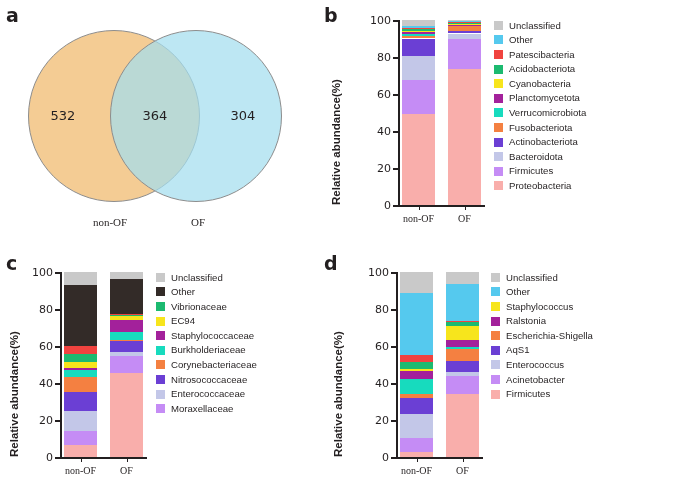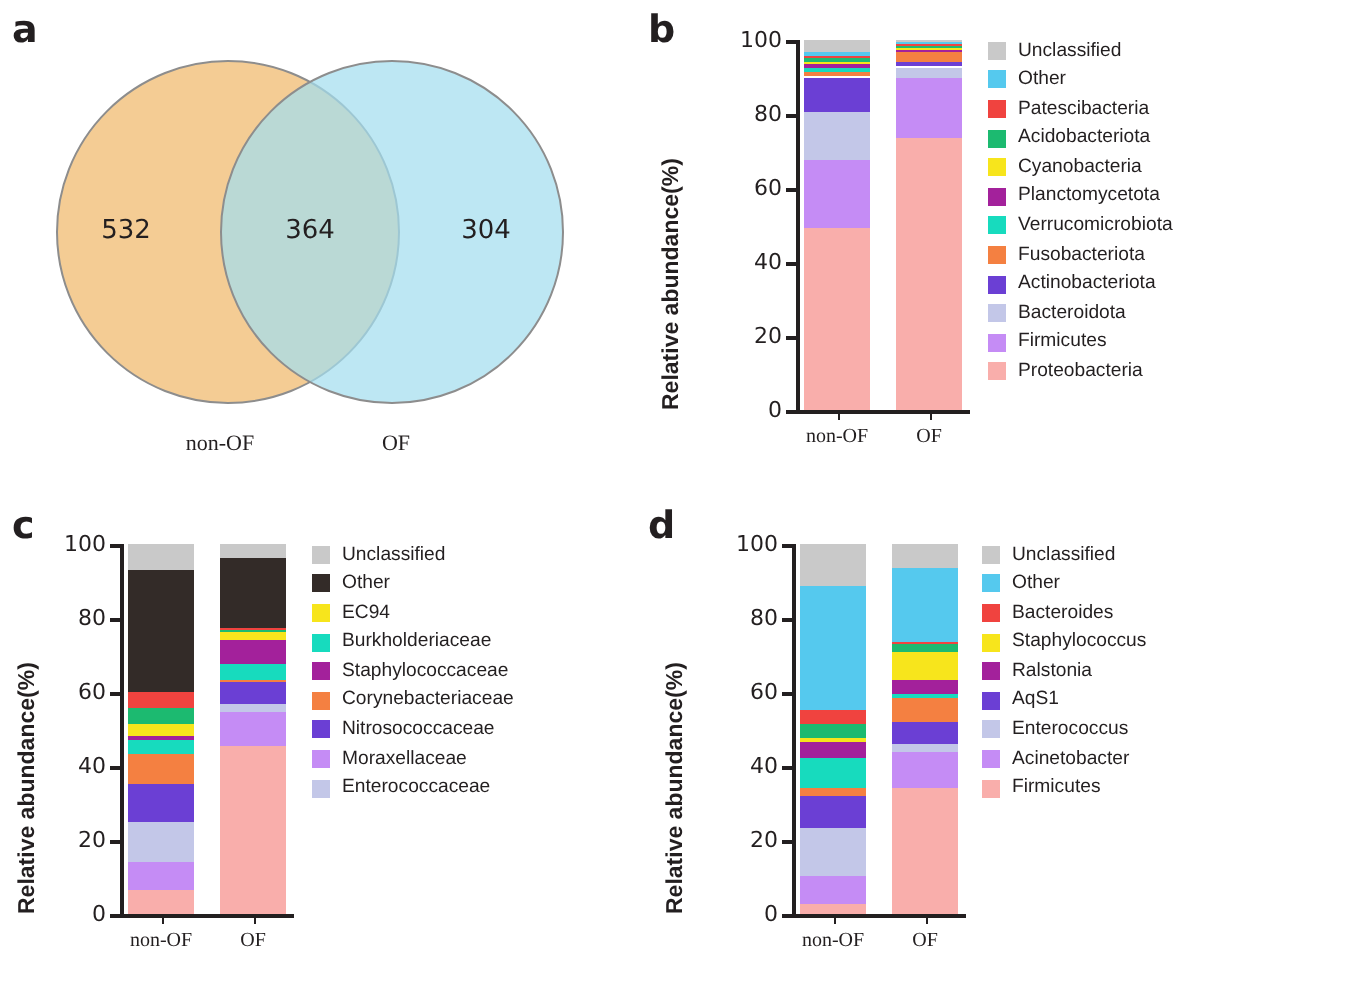--- a/index.html
+++ b/index.html
@@ -238,46 +238,50 @@
   <div class="legend" id="legend-c" style="left: 156px; top: 20px;">
       <div class="legend-row">
         <span class="legend-sw" style="background: rgb(201, 201, 201);"></span>
         <span class="legend-txt">Unclassified</span>
       </div>
       <div class="legend-row">
         <span class="legend-sw" style="background: rgb(51, 43, 40);"></span>
         <span class="legend-txt">Other</span>
       </div>
       <div class="legend-row">
+        <span class="legend-sw" style="background: rgb(28, 186, 112);"></span>
+        <span class="legend-txt">Vibrionaceae</span>
+      </div>
+      <div class="legend-row">
         <span class="legend-sw" style="background: rgb(247, 229, 28);"></span>
         <span class="legend-txt">EC94</span>
       </div>
       <div class="legend-row">
+        <span class="legend-sw" style="background: rgb(163, 33, 155);"></span>
+        <span class="legend-txt">Staphylococcaceae</span>
+      </div>
+      <div class="legend-row">
         <span class="legend-sw" style="background: rgb(23, 219, 190);"></span>
         <span class="legend-txt">Burkholderiaceae</span>
       </div>
       <div class="legend-row">
-        <span class="legend-sw" style="background: rgb(163, 33, 155);"></span>
-        <span class="legend-txt">Staphylococcaceae</span>
-      </div>
-      <div class="legend-row">
         <span class="legend-sw" style="background: rgb(244, 128, 65);"></span>
         <span class="legend-txt">Corynebacteriaceae</span>
       </div>
       <div class="legend-row">
         <span class="legend-sw" style="background: rgb(107, 63, 212);"></span>
         <span class="legend-txt">Nitrosococcaceae</span>
       </div>
       <div class="legend-row">
+        <span class="legend-sw" style="background: rgb(195, 199, 232);"></span>
+        <span class="legend-txt">Enterococcaceae</span>
+      </div>
+      <div class="legend-row">
         <span class="legend-sw" style="background: rgb(197, 140, 245);"></span>
         <span class="legend-txt">Moraxellaceae</span>
-      </div>
-      <div class="legend-row">
-        <span class="legend-sw" style="background: rgb(195, 199, 232);"></span>
-        <span class="legend-txt">Enterococcaceae</span>
       </div>
     </div>
 </div>
 
 <div class="panel chart" id="chart-d" style="left:318px;top:250px;width:367px;height:248px;">
   <div class="panel-letter" style="left:6px;top:4px;">d</div>
   <div class="ylabel" id="ylabel-d" style="left: 14px; top: 207px;">Relative abundance(%)</div>
   <div class="plot" id="plot-d" style="left: 78px; top: 22px; width: 87px; height: 185px;">
       <div class="axis-y" style="height: 187px;"></div>
       <div class="axis-x" style="top: 185px;"></div>
@@ -329,32 +333,32 @@
   <div class="legend" id="legend-d" style="left: 173px; top: 20px;">
       <div class="legend-row">
         <span class="legend-sw" style="background: rgb(201, 201, 201);"></span>
         <span class="legend-txt">Unclassified</span>
       </div>
       <div class="legend-row">
         <span class="legend-sw" style="background: rgb(85, 201, 238);"></span>
         <span class="legend-txt">Other</span>
       </div>
       <div class="legend-row">
-        <span class="legend-sw" style="background: rgb(240, 67, 63);"></span>
-        <span class="legend-txt">Bacteroides</span>
-      </div>
-      <div class="legend-row">
         <span class="legend-sw" style="background: rgb(247, 229, 28);"></span>
         <span class="legend-txt">Staphylococcus</span>
       </div>
       <div class="legend-row">
         <span class="legend-sw" style="background: rgb(163, 33, 155);"></span>
         <span class="legend-txt">Ralstonia</span>
       </div>
       <div class="legend-row">
+        <span class="legend-sw" style="background: rgb(244, 128, 65);"></span>
+        <span class="legend-txt">Escherichia-Shigella</span>
+      </div>
+      <div class="legend-row">
         <span class="legend-sw" style="background: rgb(107, 63, 212);"></span>
         <span class="legend-txt">AqS1</span>
       </div>
       <div class="legend-row">
         <span class="legend-sw" style="background: rgb(195, 199, 232);"></span>
         <span class="legend-txt">Enterococcus</span>
       </div>
       <div class="legend-row">
         <span class="legend-sw" style="background: rgb(197, 140, 245);"></span>
         <span class="legend-txt">Acinetobacter</span>

